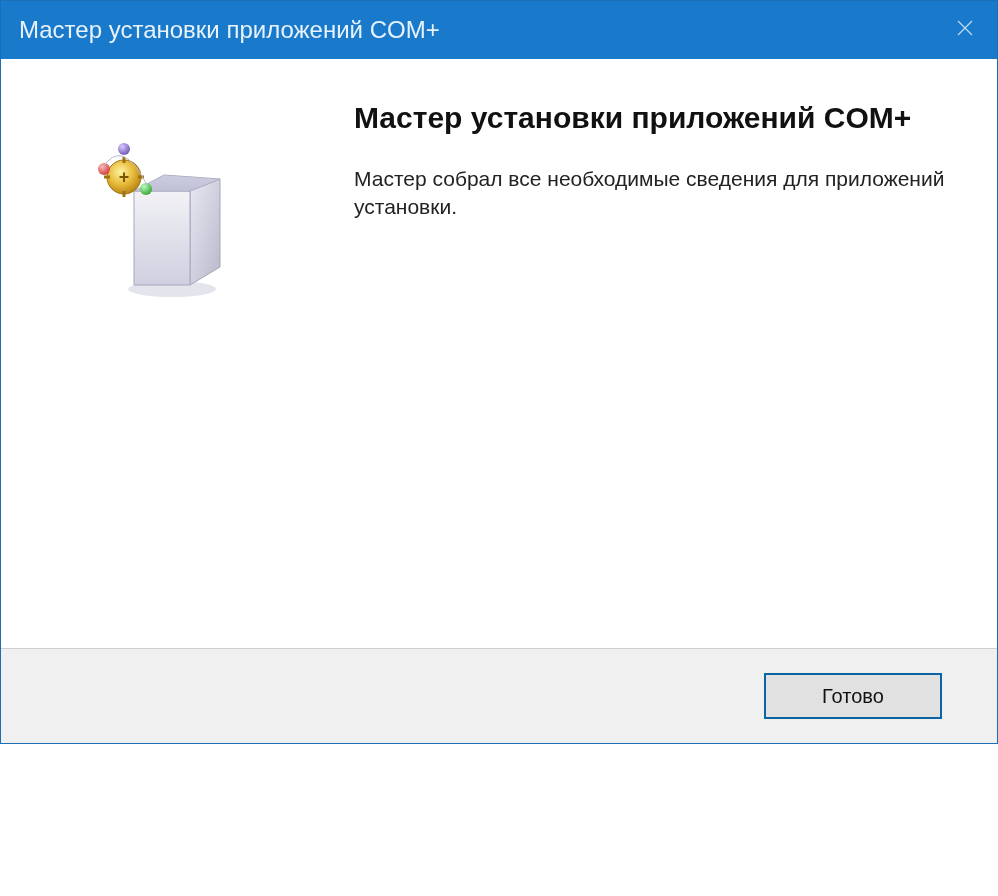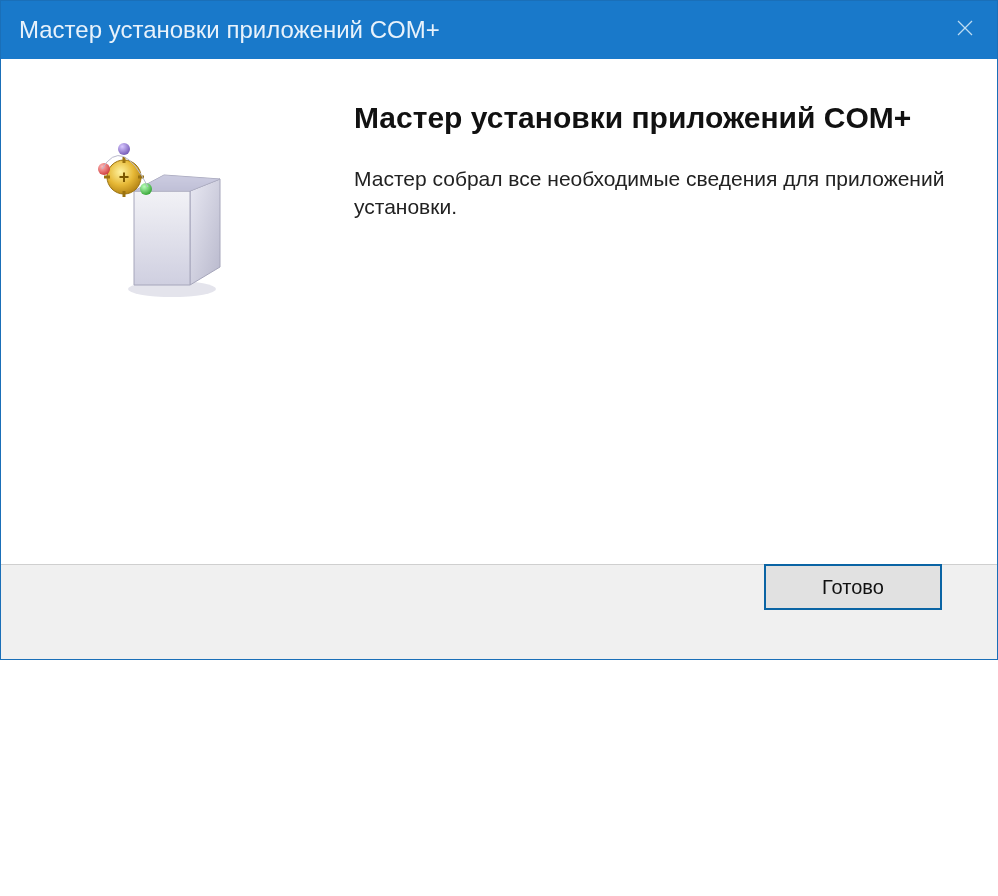--- a/index.html
+++ b/index.html
@@ -5,21 +5,21 @@
   * { box-sizing: border-box; margin: 0; padding: 0; }
   body {
     font-family: "Segoe UI", Tahoma, sans-serif;
     background: #fff;
     width: 998px;
     height: 896px;
     overflow: hidden;
   }
   .window {
     width: 998px;
-    height: 660px;
+    height: 744px;
     border: 1px solid #1a6fb8;
     display: flex;
     flex-direction: column;
     background: #84cc16;
   }
   .titlebar {
     height: 58px;
     background: #1979ca;
     display: flex;
     align-items: center;
@@ -75,21 +75,21 @@
   .description {
     font-size: 21px;
     color: #222;
     line-height: 1.35;
   }
 
   .footer {
     height: 94px;
     background: #f0f0f0;
     display: flex;
-    align-items: flex-start;
+    align-items: center;
     justify-content: flex-end;
     padding-right: 56px;
   }
   .btn {
     min-width: 176px;
     height: 44px;
     background: #e1e1e1;
     border: 1px solid #0a64a4;
     outline: 2px solid #0a64a4;
     outline-offset: -1px;

